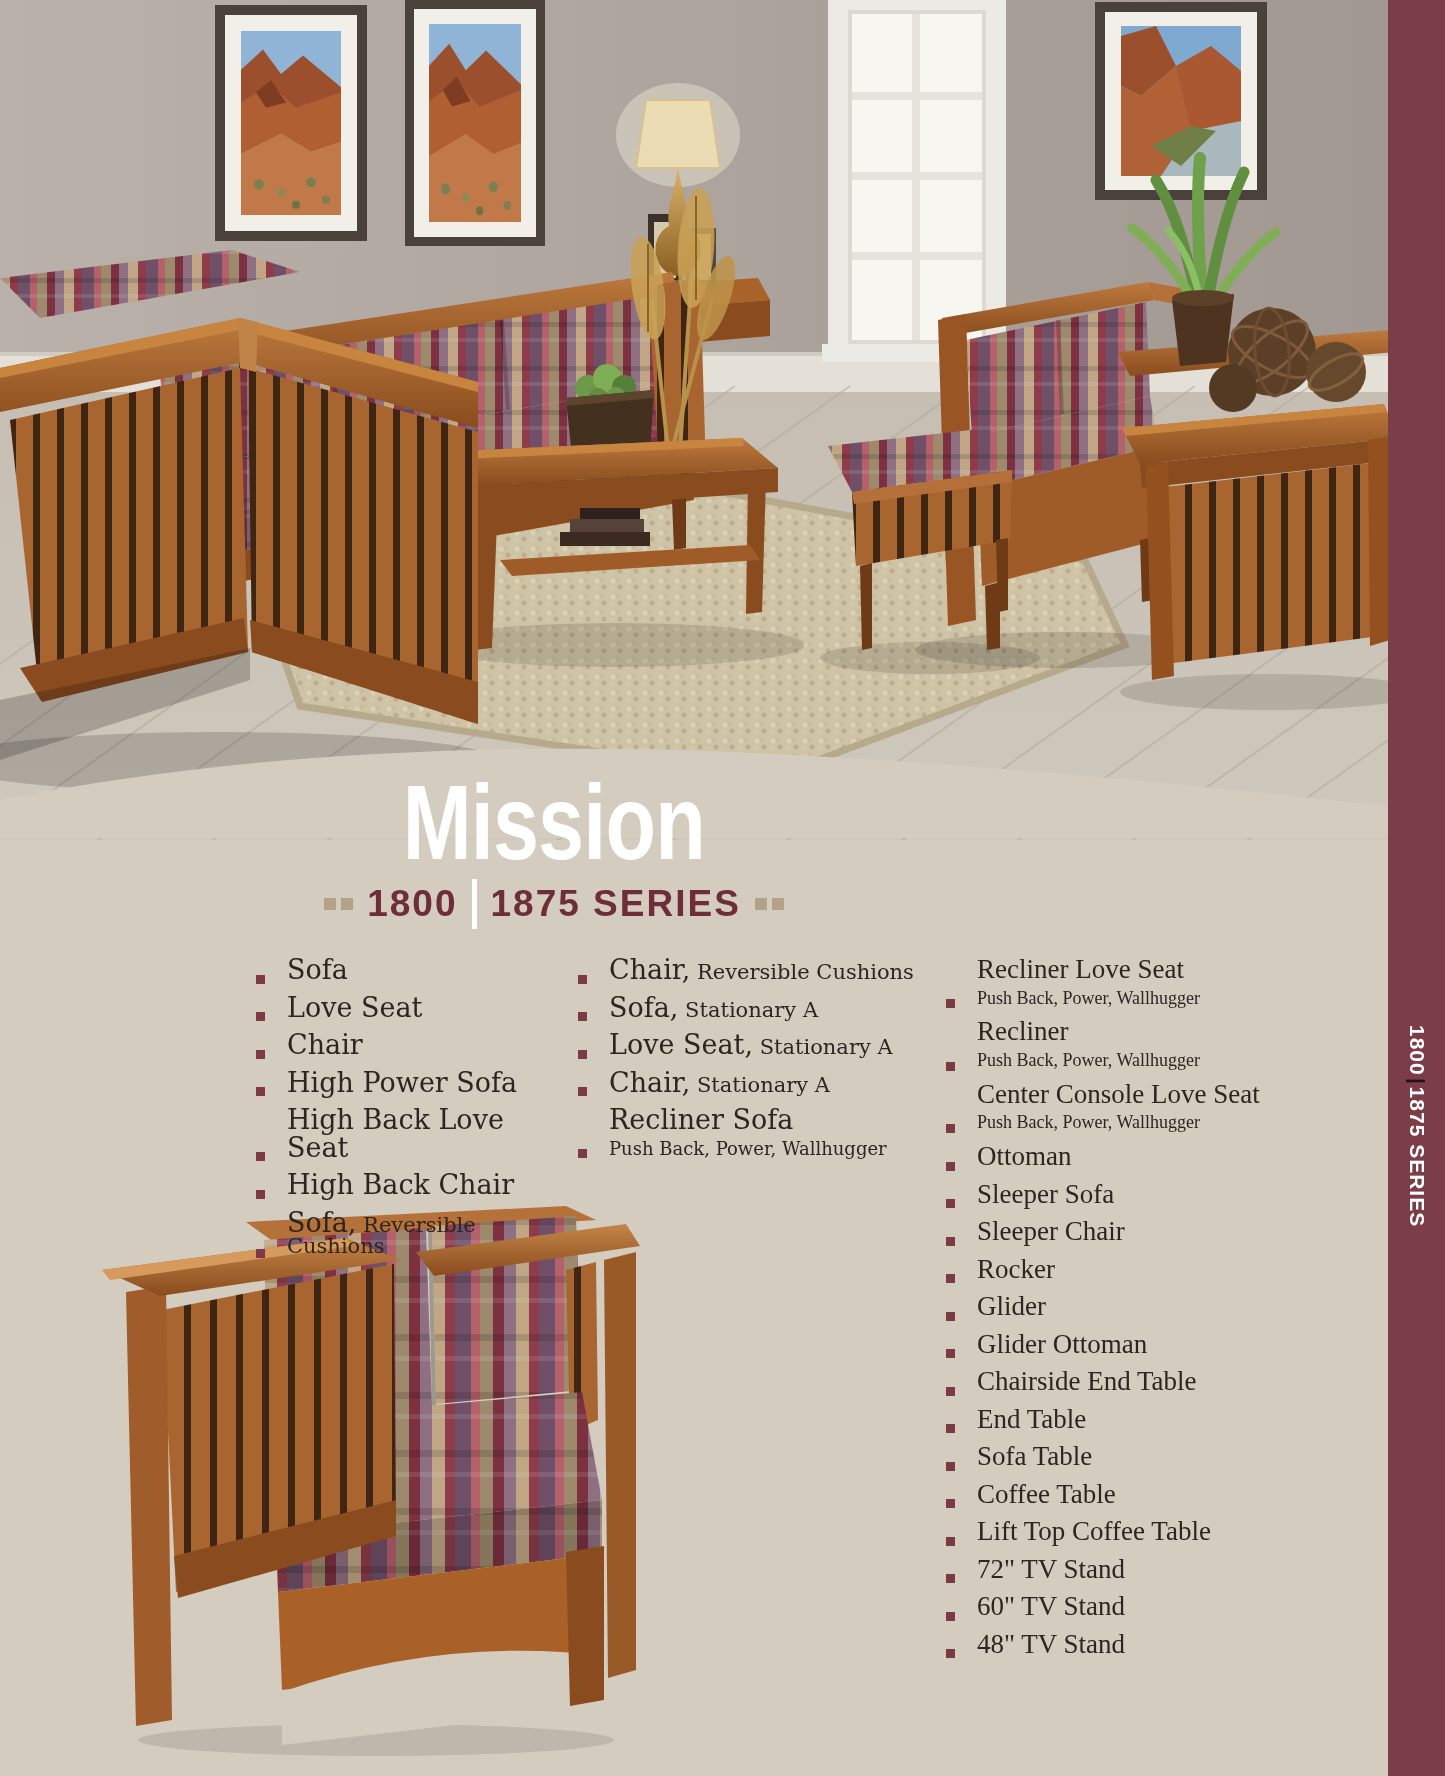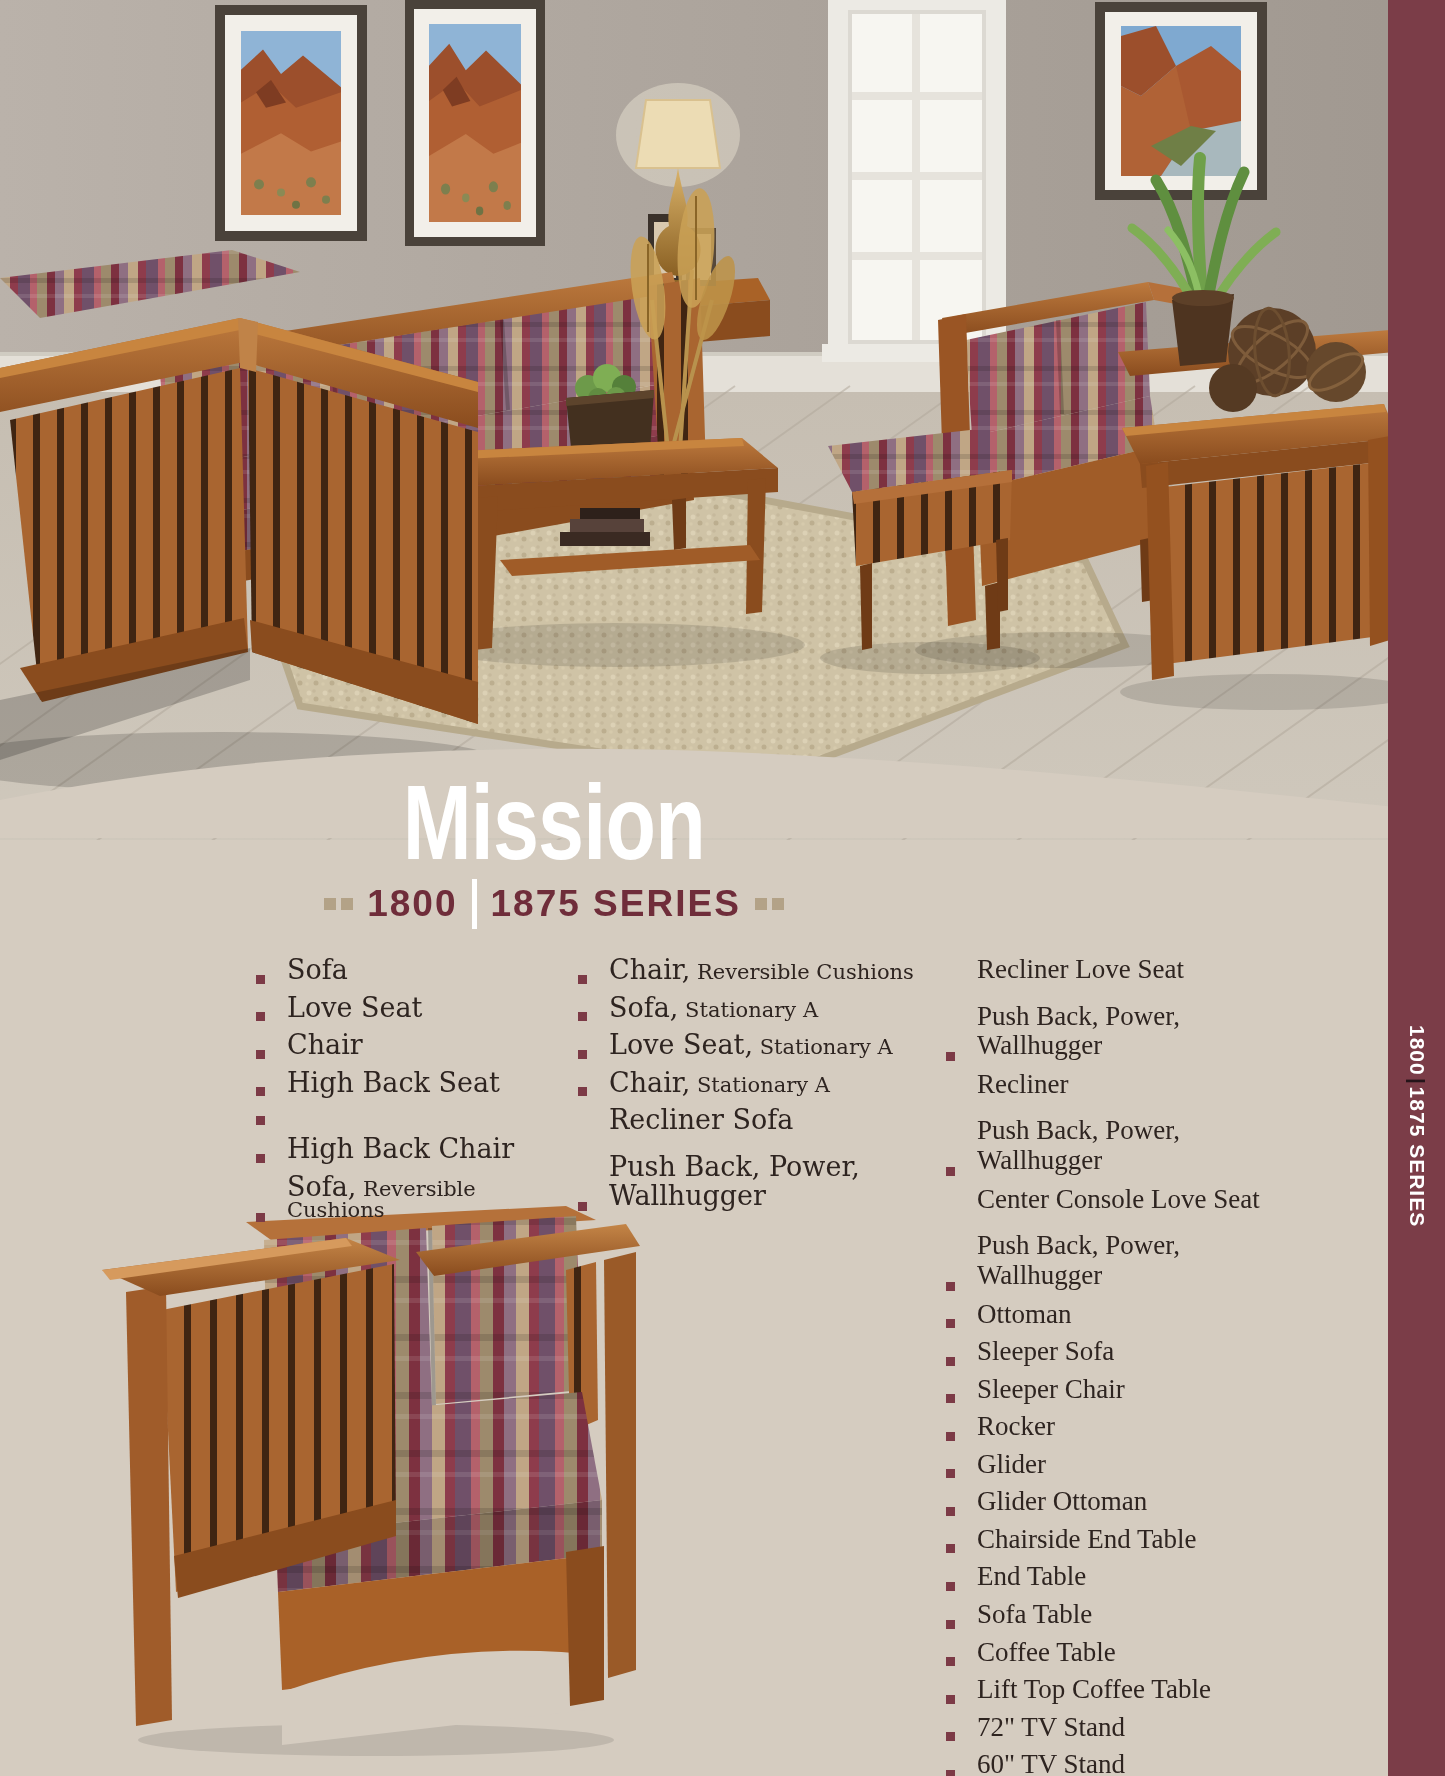--- a/index.html
+++ b/index.html
@@ -28,21 +28,21 @@
   
   .col{position:absolute;top:956px;margin:0;padding:0;list-style:none;z-index:20;}
   .col1{left:256px;width:310px;}
   .col2{left:578px;width:340px;}
   .col3{left:946px;width:360px;font-family:Liberation Serif, serif;}
   .item{display:flex;align-items:flex-end;margin-bottom:10px;}
   .bullet{flex:0 0 auto;width:9px;height:9px;background:#7c3a46;margin:10px 22px 0 0;}
   .item-text{color:#2e2420;line-height:1.02;}
   .label{font-size:27px;}
   .suffix{font-size:21px;}
-  .sub{display:block;font-size:27px;margin-top:18px;line-height:1.1;}
+  .sub{display:block;font-size:18px;margin-top:5px;line-height:1.1;}
   .chair{position:absolute;left:96px;top:1200px;z-index:10;}
 </style>
 </head>
 <body>
 
 <div class="page">
 
   <svg class="photo" width="1445" height="840" viewBox="0 0 1445 840">
     <defs>
       <linearGradient id="wallG" x1="0" y1="0" x2="1" y2="0">
@@ -328,24 +328,25 @@
       <li class="item">
         <span class="bullet"></span>
         <span class="item-text"><span class="label">Love Seat</span></span>
       </li>
       <li class="item">
         <span class="bullet"></span>
         <span class="item-text"><span class="label">Chair</span></span>
       </li>
       <li class="item">
         <span class="bullet"></span>
-        <span class="item-text"><span class="label">High Back Seat</span></span>
-      </li>
-      <li class="item">
-        <span class="bullet"></span>
+        <span class="item-text"><span class="label">High Power Sofa</span></span>
+      </li>
+      <li class="item">
+        <span class="bullet"></span>
+        <span class="item-text"><span class="label">High Back Love Seat</span></span>
       </li>
       <li class="item">
         <span class="bullet"></span>
         <span class="item-text"><span class="label">High Back Chair</span></span>
       </li>
       <li class="item">
         <span class="bullet"></span>
         <span class="item-text"><span class="label">Sofa,</span><span class="suffix"> Reversible Cushions</span></span>
       </li>
     </ul>

